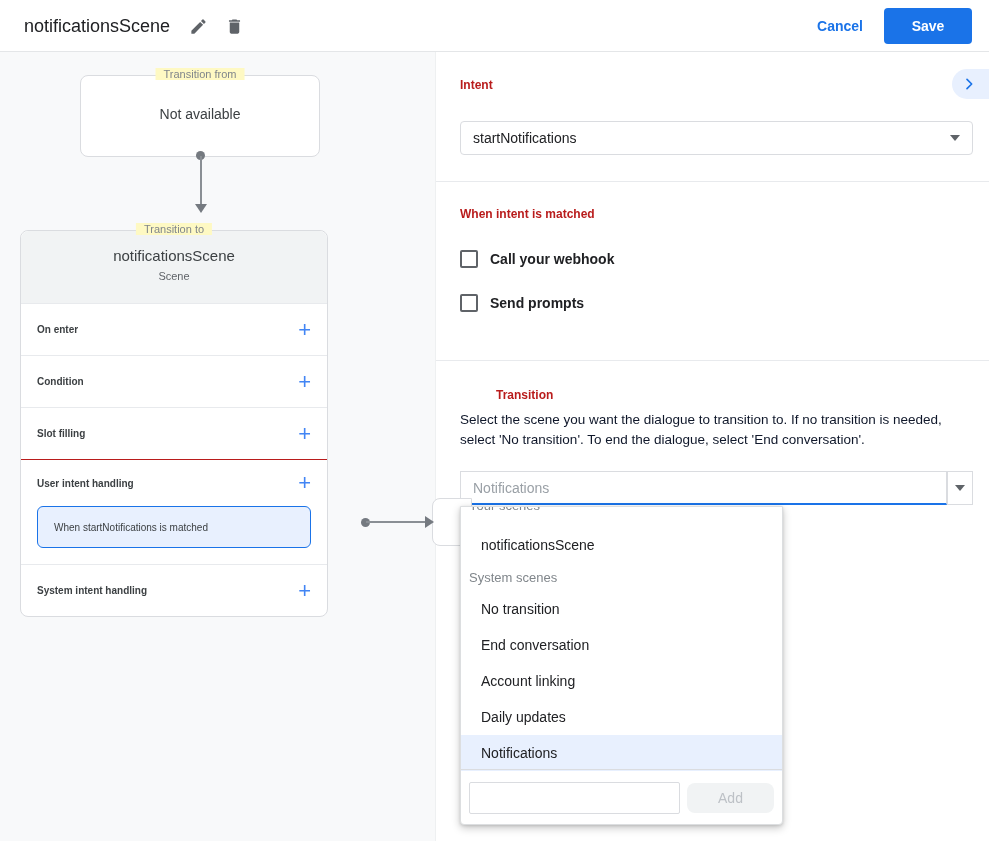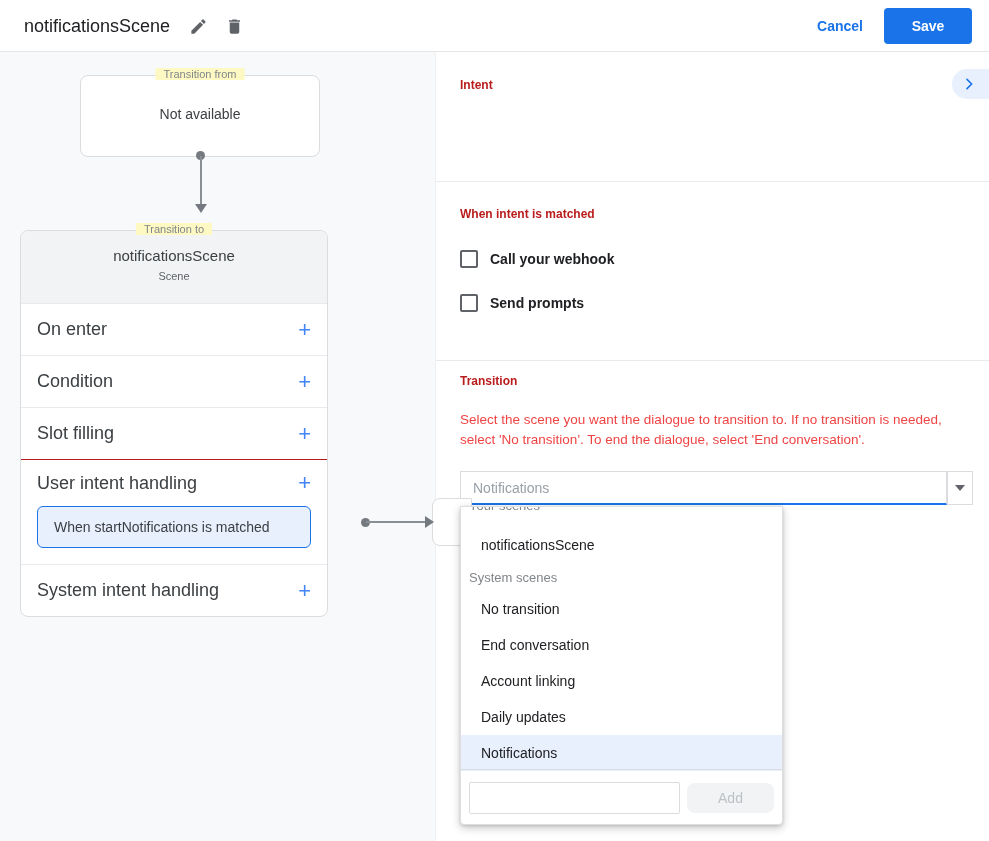--- a/index.html
+++ b/index.html
@@ -38,27 +38,27 @@
   .conn-arrow-down { position: absolute; left: 195px; top: 152px; width: 0; height: 0;
                      border-left: 6px solid transparent; border-right: 6px solid transparent; border-top: 9px solid #757a80; }
 
   .to-card { position: absolute; left: 20px; top: 178px; width: 308px; background: #fff;
              border: 1px solid #dadce0; border-radius: 8px; }
   .to-card-header { height: 72px; background: #f1f3f4; border-radius: 8px 8px 0 0; text-align: center; padding-top: 16px; }
   .to-card-title { font-size: 15px; color: #3c4043; }
   .to-card-subtitle { font-size: 11px; color: #5f6368; margin-top: 6px; }
   .card-row { position: relative; height: 52px; border-top: 1px solid #e8eaed; display: flex; align-items: center;
               padding: 0 16px; cursor: pointer; }
-  .card-row-label { font-size: 18px; color: #3c4043; flex: 1; }
+  .card-row-label { font-size: 10px; color: #3c4043; flex: 1; font-weight: bold; }
   .plus { font-size: 22px; font-weight: 300; color: #4285f4; line-height: 1; cursor: pointer; }
   .user-intent-section { border-top: 1px solid #b91c1c; padding-bottom: 16px; }
   .user-intent-label-row { height: 46px; display: flex; align-items: center; padding: 0 16px; }
   .chip { position: relative; margin: 0 16px; height: 42px; background: #e8f0fe; border: 1.5px solid #1a73e8;
           border-radius: 6px; display: flex; align-items: center; padding: 0 16px; cursor: pointer; }
-  .chip-label { font-size: 14px; color: #3c4043; }
+  .chip-label { font-size: 10px; color: #3c4043; }
 
   .conn-dot-right { position: absolute; left: 361px; top: 466px; width: 9px; height: 9px; border-radius: 50%; background: #757a80; }
   .conn-line-right { position: absolute; left: 366px; top: 469px; width: 60px; height: 2px; background: #8a8f94; }
   .conn-arrow-right { position: absolute; left: 425px; top: 464px; width: 0; height: 0;
                       border-top: 6px solid transparent; border-bottom: 6px solid transparent; border-left: 9px solid #757a80; z-index: 2; }
   .partial-card { position: absolute; left: 432px; top: 446px; width: 40px; height: 48px; background: #fff;
                   border: 1px solid #dadce0; border-radius: 8px 0 0 8px; z-index: 1; }
 
   
   .right-panel { position: absolute; left: 436px; top: 52px; width: 553px; height: 789px; background: #fff; }
@@ -74,21 +74,21 @@
   .intent-select { position: absolute; left: 24px; top: 69px; width: 513px; height: 34px; border: 1px solid #dadce0;
                    border-radius: 4px; display: flex; align-items: center; padding: 0 12px; cursor: pointer; background: #fff; }
   .intent-select-value { flex: 1; font-size: 14px; color: #202124; }
   .tri-down { width: 0; height: 0; border-left: 5px solid transparent; border-right: 5px solid transparent;
               border-top: 6px solid #5f6368; }
 
   .checkbox-row { position: absolute; left: 24px; display: flex; align-items: center; cursor: pointer; }
   .checkbox { width: 18px; height: 18px; border: 2px solid #5f6368; border-radius: 2px; background: #fff; cursor: pointer; }
   .checkbox-label { margin-left: 12px; font-size: 14px; font-weight: bold; color: #202124; }
 
-  .transition-desc { position: absolute; left: 24px; top: 358px; width: 508px; font-size: 13.5px; line-height: 20px; color: #ef4444; }
+  .transition-desc { position: absolute; left: 24px; top: 358px; width: 508px; font-size: 13.5px; line-height: 20px; color: #0f172a; }
 
   .combo-input { position: absolute; left: 24px; top: 419px; width: 487px; height: 34px; border: 1px solid #dadce0;
                  border-bottom: 2px solid #1a73e8; border-radius: 0; padding: 0 12px; font-size: 14px;
                  font-family: "Liberation Sans", sans-serif; color: #202124; outline: none; }
   .combo-input::placeholder { color: #9aa0a6; }
   .combo-arrow-btn { position: absolute; left: 511px; top: 419px; width: 26px; height: 34px; border: 1px solid #dadce0;
                      background: #fff; cursor: pointer; display: flex; align-items: center; justify-content: center; }
 
   .dropdown { position: absolute; left: 24px; top: 454px; width: 323px; height: 319px; background: #fff;
               border: 1px solid #dcdee0; border-radius: 0 0 4px 4px; z-index: 10;
@@ -187,37 +187,41 @@
     <h2 class="section-heading" style="top: 26px;">Intent</h2>
 
     <button class="chevron-pill">
       <span style="display:flex;">
         <svg viewBox="0 0 24 24" width="16" height="16">
             <polyline points="9 5 16 12 9 19"></polyline>
           </svg>
       </span>
     </button>
 
+    <div class="intent-select">
+      <span class="intent-select-value">startNotifications</span>
+      <span class="tri-down"></span>
+    </div>
 
     <div class="divider" style="top: 129px;"></div>
 
     <h2 class="section-heading" style="top: 155px;">When intent is matched</h2>
 
     <div class="checkbox-row" style="top: 198px;">
       <span class="checkbox"></span>
       <span class="checkbox-label">Call your webhook</span>
     </div>
     <div class="checkbox-row" style="top: 242px;">
       <span class="checkbox"></span>
       <span class="checkbox-label">Send prompts</span>
     </div>
 
     <div class="divider" style="top: 308px;"></div>
 
-    <h2 class="section-heading" style="top: 322px;">Transition</h2>
+    <h2 class="section-heading" style="top: 336px; margin-left: 36px;">Transition</h2>
 
     <p class="transition-desc">Select the scene you want the dialogue to transition to. If no transition is needed, select 'No transition'. To end the dialogue, select 'End conversation'.</p>
 
     <input class="combo-input" type="text" placeholder="Notifications" style="">
     <button class="combo-arrow-btn">
       <span class="tri-down"></span>
     </button>
 
     <div class="dropdown">
       <div class="dd-clipped-group">

